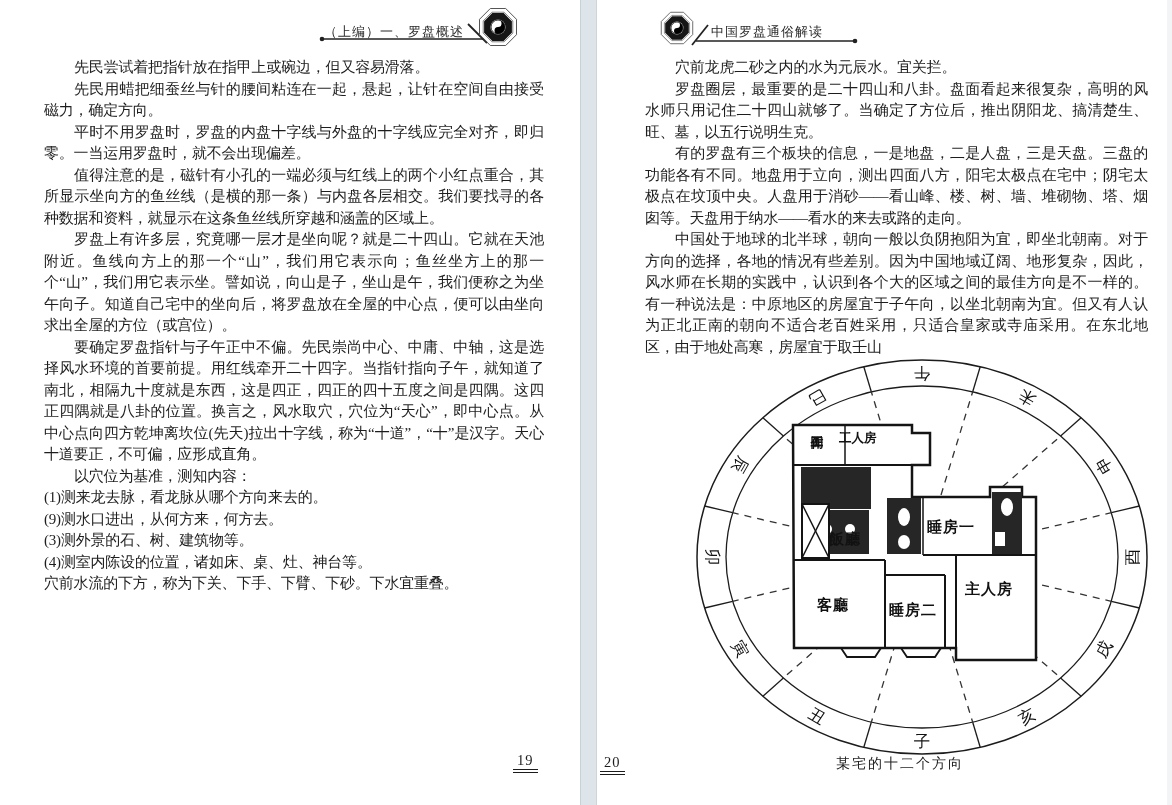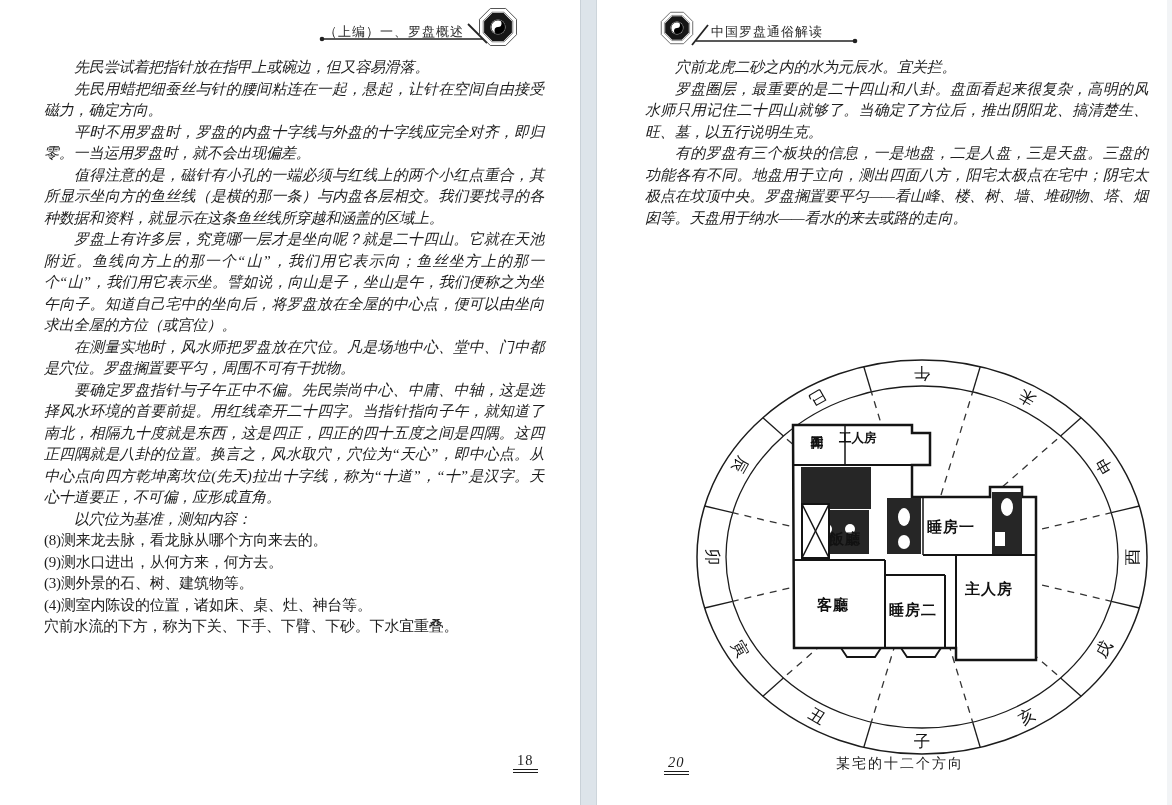--- a/index.html
+++ b/index.html
@@ -15,27 +15,27 @@
   .edge-right {
     position:absolute; right:0; top:0; width:5px; height:805px; background:#f2f4f6;
   }
   .textcol {
     position:absolute; top:57px; font-size:15px; line-height:21.5px;
     text-align:justify; letter-spacing:-0.2px;
   }
   #left-col  { left:44px;  width:500px; }
   #right-col { left:645px; width:503px; }
   .textcol p { margin:0; }
-  .textcol p.ind { text-indent:2em;font-style:italic; }
+  .textcol p.ind { text-indent:2em; }
   .pagenum {
     position:absolute; font-size:14.5px; letter-spacing:1px;
     border-bottom:4px double #1b1b1b; padding:0 4px 0 4px; line-height:18px;
   }
   #pn-left  { left:513px; top:751px; }
-  #pn-right { left:664px; top:753px;font-style:italic; }
+  #pn-right { left:600px; top:753px; }
   svg.layer { position:absolute; }
   #header-layer { left:0; top:0; }
   #diagram-layer { left:655px; top:352px; }
   .hdr-text { font-size:13px; letter-spacing:1px; fill:#2a2a2a; }
   .dir-label { font-size:16.5px; fill:#111; }
   .room-label { font-size:15px; font-weight:bold; fill:#111; letter-spacing:1px; }
   .room-label.small { font-size:12.5px; letter-spacing:0; }
   .cap-text { font-size:14px; fill:#222; letter-spacing:2px; }
   #vroom-label {
     position:absolute; left:809px; top:426px; width:16px; height:70px;
@@ -85,34 +85,34 @@
     <circle cx="855" cy="41" r="2.3" fill="#222"></circle>
   </g>
 </svg>
 
 <div id="left-col" class="textcol">
   <p class="ind">先民尝试着把指针放在指甲上或碗边，但又容易滑落。</p>
   <p class="ind">先民用蜡把细蚕丝与针的腰间粘连在一起，悬起，让针在空间自由接受磁力，确定方向。</p>
   <p class="ind">平时不用罗盘时，罗盘的内盘十字线与外盘的十字线应完全对齐，即归零。一当运用罗盘时，就不会出现偏差。</p>
   <p class="ind">值得注意的是，磁针有小孔的一端必须与红线上的两个小红点重合，其所显示坐向方的鱼丝线（是横的那一条）与内盘各层相交。我们要找寻的各种数据和资料，就显示在这条鱼丝线所穿越和涵盖的区域上。</p>
   <p class="ind">罗盘上有许多层，究竟哪一层才是坐向呢？就是二十四山。它就在天池附近。鱼线向方上的那一个“山”，我们用它表示向；鱼丝坐方上的那一个“山”，我们用它表示坐。譬如说，向山是子，坐山是午，我们便称之为坐午向子。知道自己宅中的坐向后，将罗盘放在全屋的中心点，便可以由坐向求出全屋的方位（或宫位）。</p>
-  <p class="ind">在测量实地时，风水师把罗盘放在穴位。凡是场地中心、堂中、门中都是穴位。罗盘搁置要平匀，周围不可有干扰物。</p>
   <p class="ind">要确定罗盘指针与子午正中不偏。先民崇尚中心、中庸、中轴，这是选择风水环境的首要前提。用红线牵开二十四字。当指针指向子午，就知道了南北，相隔九十度就是东西，这是四正，四正的四十五度之间是四隅。这四正四隅就是八卦的位置。换言之，风水取穴，穴位为“天心”，即中心点。从中心点向四方乾坤离坎位(先天)拉出十字线，称为“十道”，“十”是汉字。天心十道要正，不可偏，应形成直角。</p>
   <p class="ind">以穴位为基准，测知内容：</p>
-  <p>(8)测来龙去脉，看龙脉从哪个方向来去的。</p>
+  <p>(1)测来龙去脉，看龙脉从哪个方向来去的。</p>
   <p>(9)测水口进出，从何方来，何方去。</p>
   <p>(3)测外景的石、树、建筑物等。</p>
   <p>(4)测室内陈设的位置，诸如床、桌、灶、神台等。</p>
   <p>穴前水流的下方，称为下关、下手、下臂、下砂。下水宜重叠。</p>
 </div>
 
 <div id="right-col" class="textcol">
   <p class="ind">穴前龙虎二砂之内的水为元辰水。宜关拦。</p>
   <p class="ind">罗盘圈层，最重要的是二十四山和八卦。盘面看起来很复杂，高明的风水师只用记住二十四山就够了。当确定了方位后，推出阴阳龙、搞清楚生、旺、墓，以五行说明生克。</p>
-  <p class="ind">有的罗盘有三个板块的信息，一是地盘，二是人盘，三是天盘。三盘的功能各有不同。地盘用于立向，测出四面八方，阳宅太极点在宅中；阴宅太极点在坟顶中央。罗盘搁置要平匀——看山峰、楼、树、墙、堆砌物、塔、烟囱等。天盘用于纳水——看水的来去或路的走向。</p>
+  <p class="ind">有的罗盘有三个板块的信息，一是地盘，二是人盘，三是天盘。三盘的功能各有不同。地盘用于立向，测出四面八方，阳宅太极点在宅中；阴宅太极点在坟顶中央。人盘用于消砂——看山峰、楼、树、墙、堆砌物、塔、烟囱等。天盘用于纳水——看水的来去或路的走向。</p>
+  <p class="ind">中国处于地球的北半球，朝向一般以负阴抱阳为宜，即坐北朝南。对于方向的选择，各地的情况有些差别。因为中国地域辽阔、地形复杂，因此，风水师在长期的实践中，认识到各个大的区域之间的最佳方向是不一样的。有一种说法是：中原地区的房屋宜于子午向，以坐北朝南为宜。但又有人认为正北正南的朝向不适合老百姓采用，只适合皇家或寺庙采用。在东北地区，由于地处高寒，房屋宜于取壬山</p>
 </div>
 
 <svg id="diagram-layer" class="layer" width="512" height="430" viewBox="0 0 512 430">
 
   <ellipse cx="267" cy="205" rx="225" ry="197" fill="none" stroke="#1c1c1c" stroke-width="1.5"></ellipse>
   <ellipse cx="267" cy="205" rx="196" ry="171" fill="none" stroke="#1c1c1c" stroke-width="1.3"></ellipse>
 
   <g stroke="#1c1c1c" stroke-width="1.3">
     <line x1="456.4" y1="249.3" x2="484.4" y2="256.0"></line>
     <line x1="405.6" y1="325.9" x2="426.1" y2="344.3"></line>
@@ -202,14 +202,14 @@
     <text class="room-label" x="162" y="258">客廳</text>
     <text class="room-label" x="234" y="263">睡房二</text>
     <text class="room-label" x="310" y="242">主人房</text>
   </g>
 
   <text class="cap-text" x="245" y="416" text-anchor="middle">某宅的十二个方向</text>
 </svg>
 
 <div id="vroom-label">工作間</div>
 
-<div id="pn-left" class="pagenum">18</div>
+<div id="pn-left" class="pagenum">19</div>
 <div id="pn-right" class="pagenum">20</div>
 
 </body></html>

